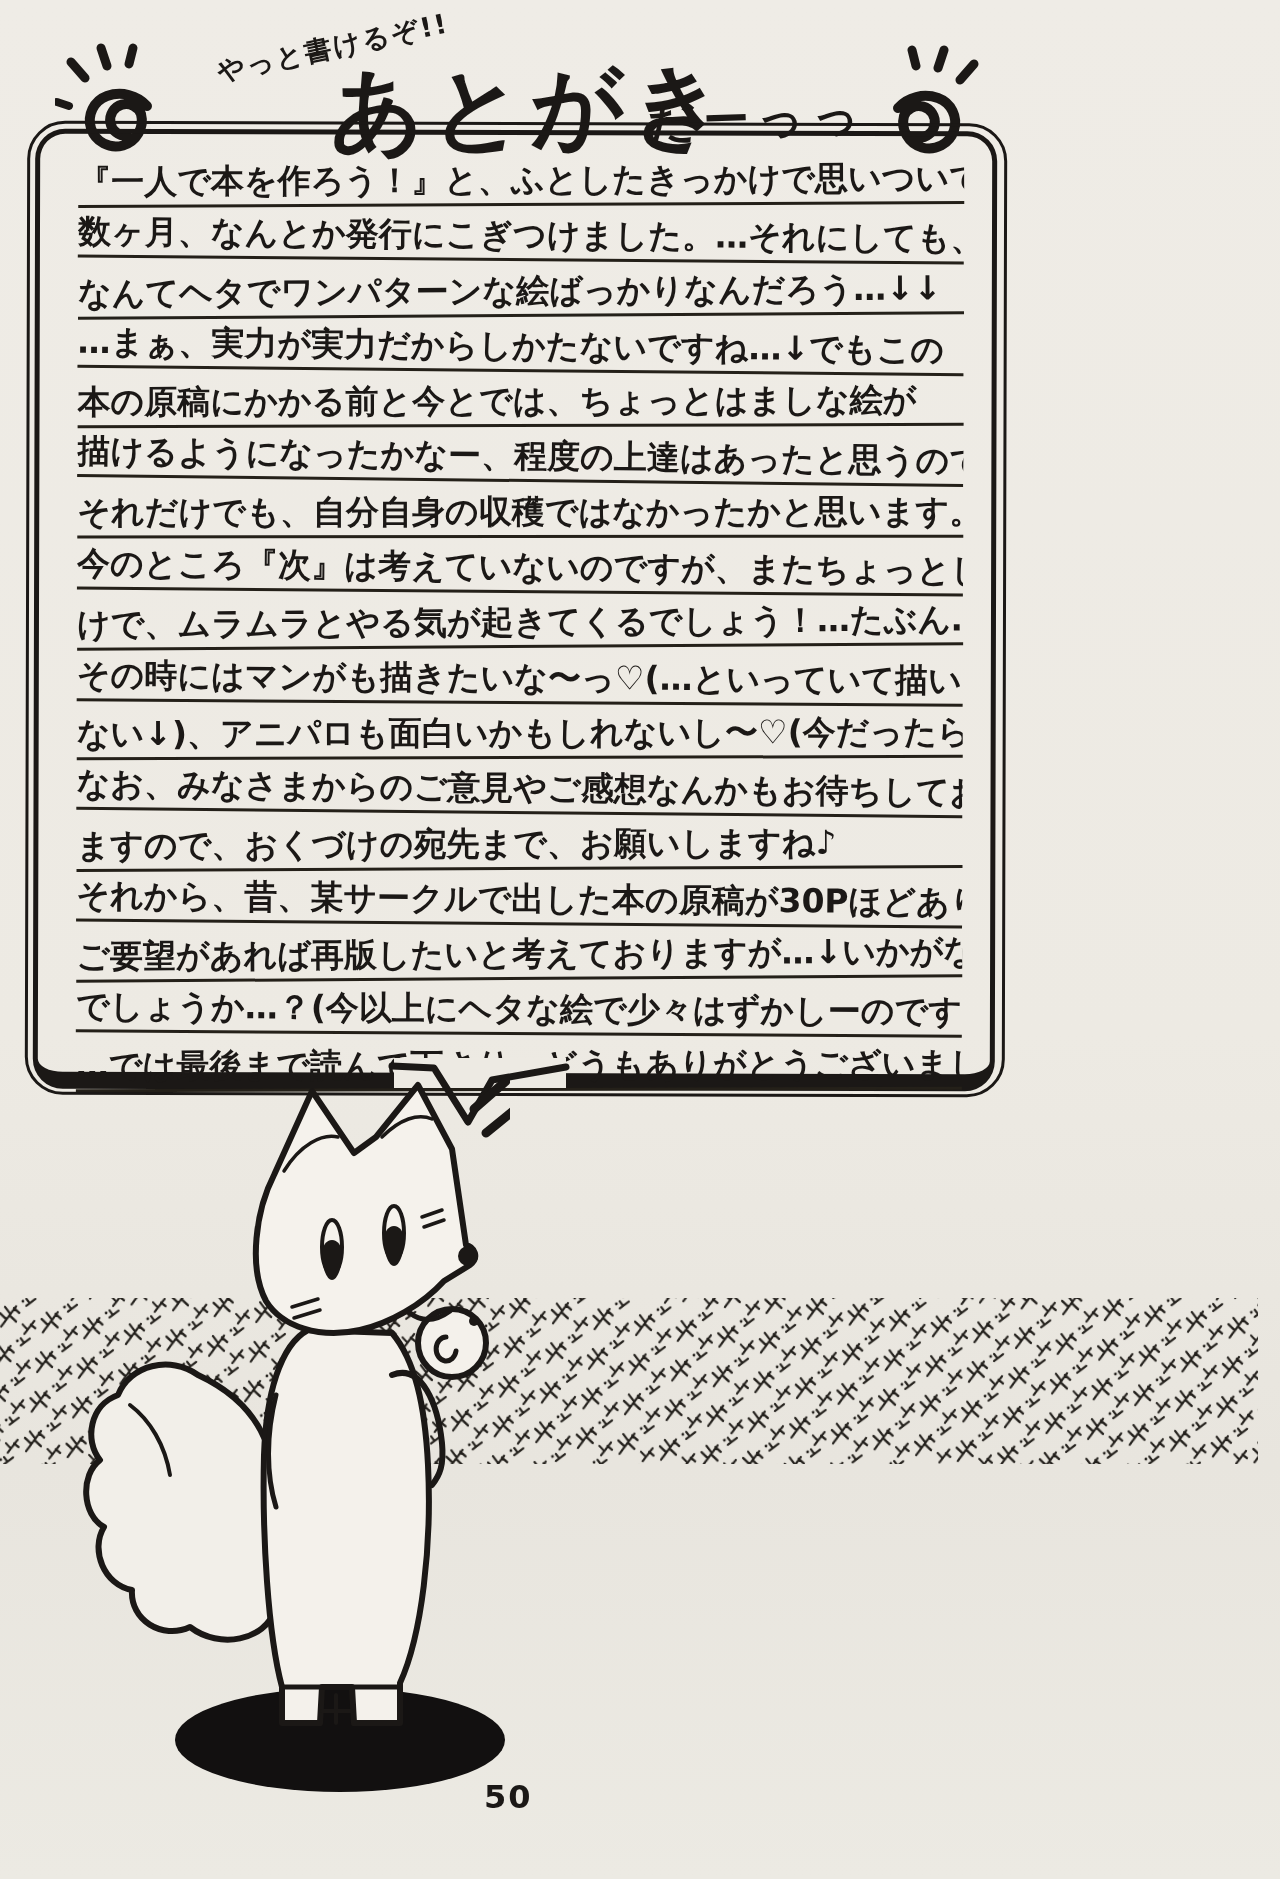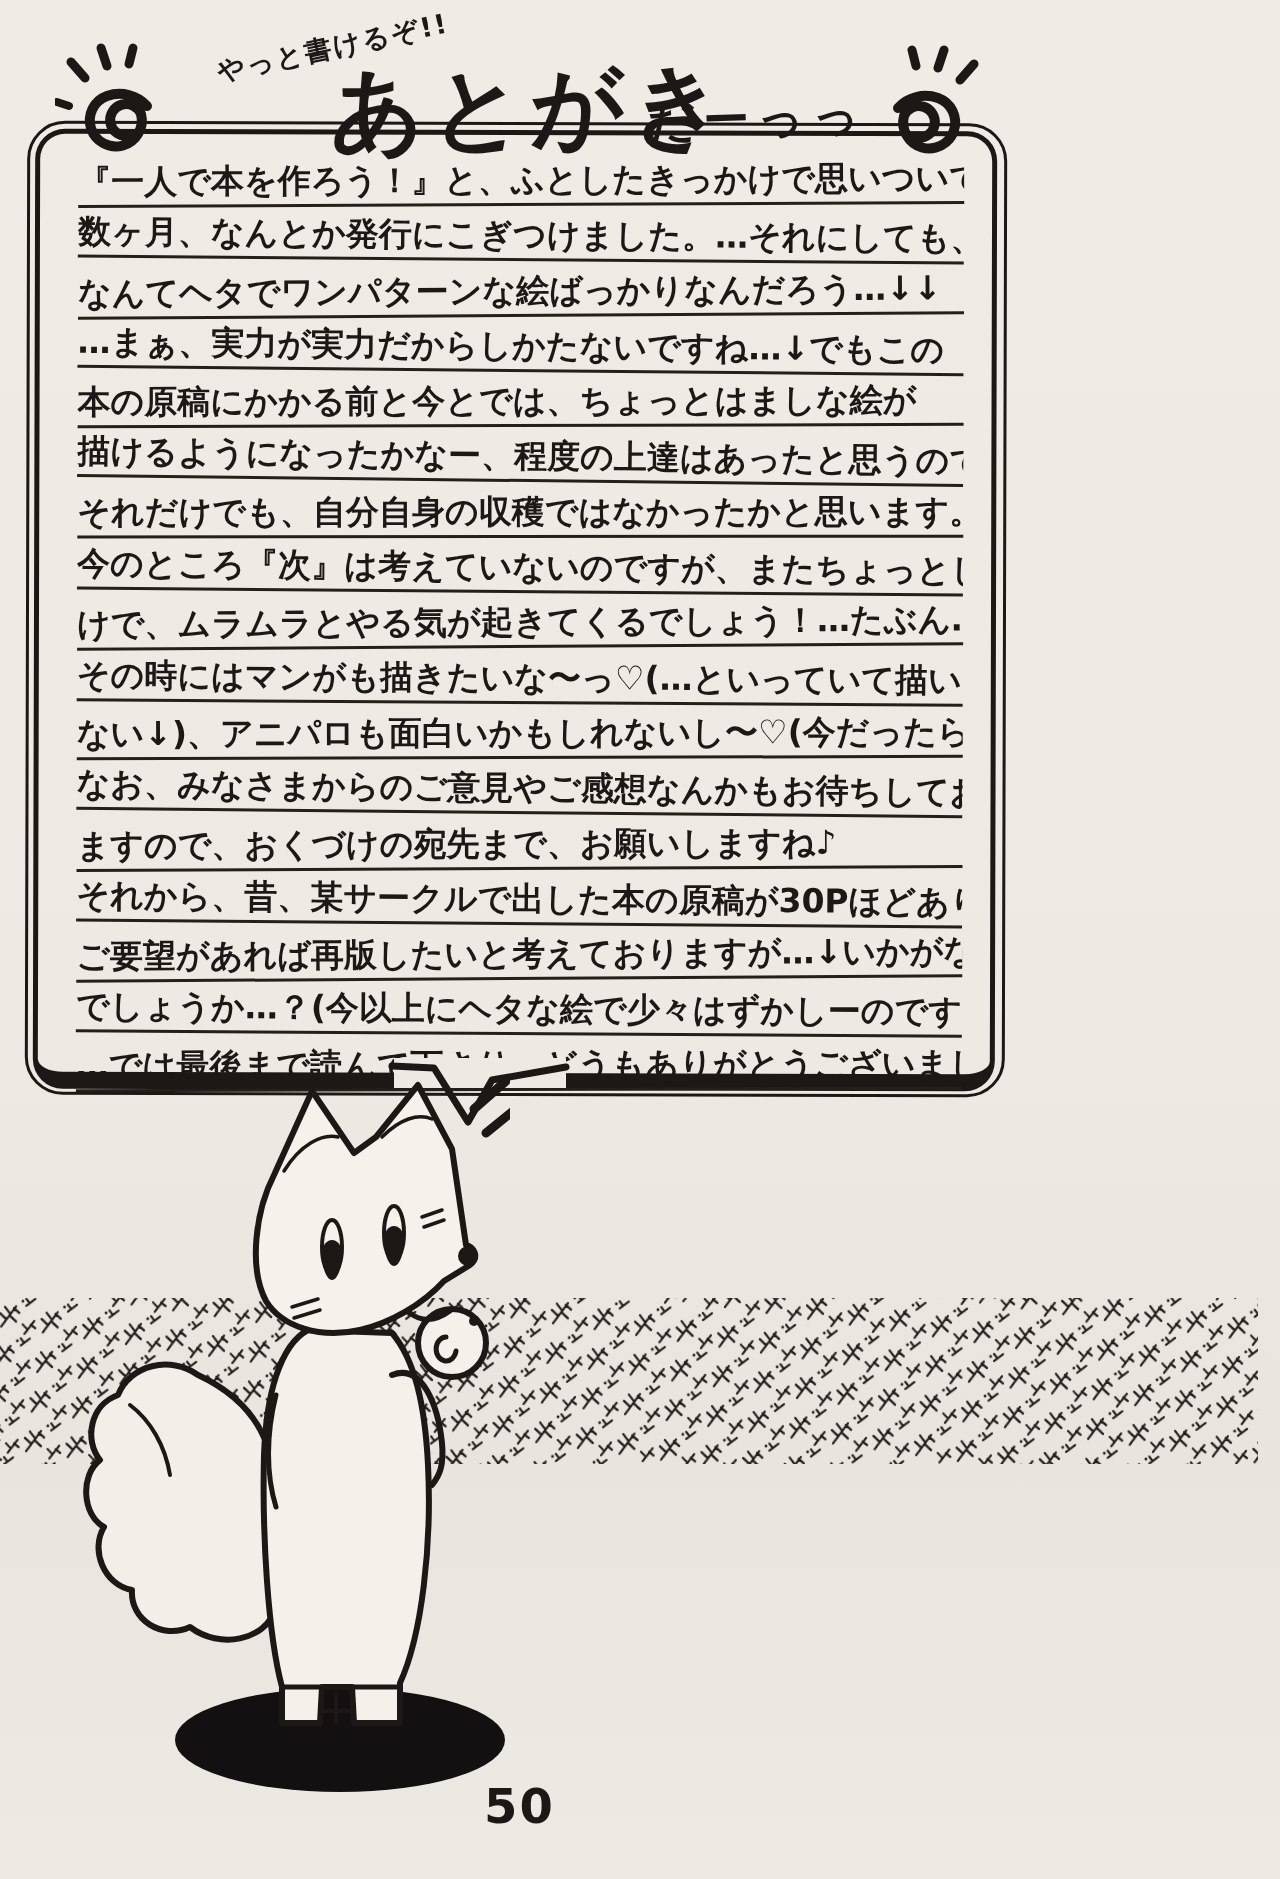--- a/index.html
+++ b/index.html
@@ -46,21 +46,21 @@
   }
   .hand-line{
     height:52.3px;display:flex;align-items:flex-end;
     font-size:33px;font-weight:bold;letter-spacing:0px;white-space:nowrap;
     border-bottom:3px solid #242019;
     overflow:hidden;
   }
   
   .page-number{
     position:absolute;left:484px;top:1778px;
-    font-size:48px;font-weight:bold;letter-spacing:2px;
+    font-size:32px;font-weight:bold;letter-spacing:2px;
   }
   svg{display:block;}
 </style>
 </head>
 <body>
 
 <div class="page">
 
   <div class="deco" style="left:55px;top:40px;">
     <svg width="140" height="140" viewBox="0 0 140 140">

